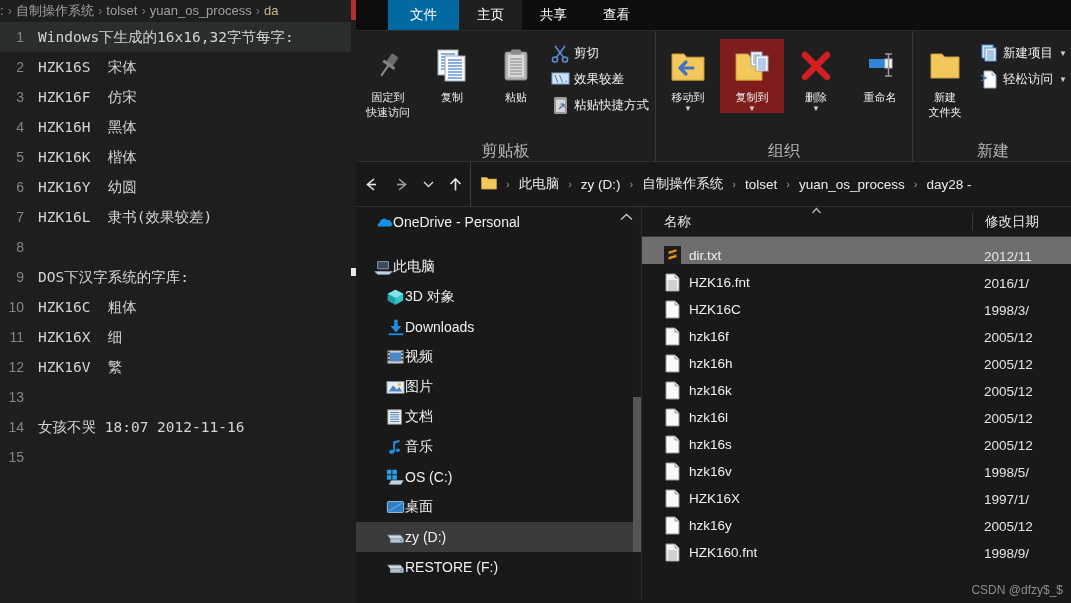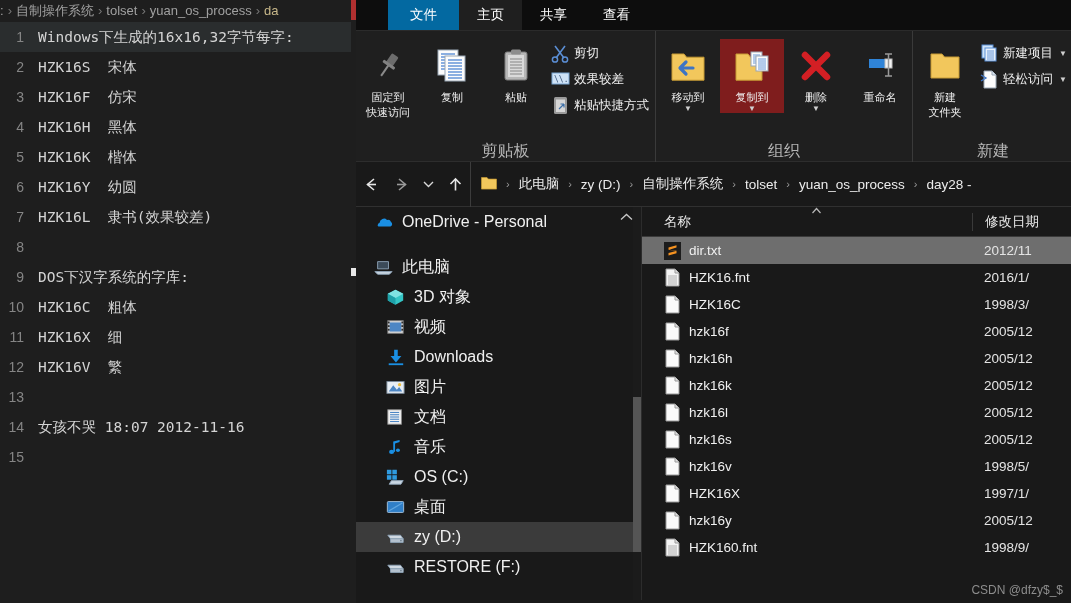--- a/index.html
+++ b/index.html
@@ -112,22 +112,22 @@
   #crumbbox .bcsep { font-size: 11px; color: #9a9a9a; padding: 0 7px; }
 
   
   #content { display: flex; height: 393px; }
 
   #navpane {
     width: 286px; background: #191919; position: relative; overflow: hidden;
     border-right: 1px solid #2c2c2c;
   }
   .nav-item {
-    height: 30px; display: flex; align-items: center; gap: 9px;
-    padding-left: 18px; font-size: 16px; color: #f0f0f0; cursor: default;
+    height: 30px; display: flex; align-items: center; gap: 0;
+    padding-left: 18px; font-size: 14px; color: #f0f0f0; cursor: default;
   }
   .nav-item.indent1 { padding-left: 30px; }
   .nav-item.sel { background: #3b3b3b; }
   .nav-ico { width: 19px; height: 19px; display:flex; align-items:center; justify-content:center; flex:0 0 19px;}
   #nav-collapse {
     position: absolute; right: 8px; top: 4px; color: #c0c0c0; font-size: 11px; cursor: default;
   }
   #nav-scrollbar {
     position: absolute; right: 0; top: 0; width: 8px; height: 393px; background: #1b1b1b;
   }
@@ -135,21 +135,21 @@
 
   #filepane { flex: 1; position: relative; background: #191919; overflow: hidden; }
   #file-head {
     height: 30px; display: flex; align-items: center; border-bottom: 1px solid #3a3a3a;
     position: relative;
   }
   .col-name { width: 330px; padding-left: 22px; font-size: 13.5px; color: #e8e8e8; cursor: default;}
   .col-date { flex: 1; padding-left: 12px; font-size: 13.5px; color: #e8e8e8; border-left: 1px solid #3a3a3a; cursor: default;}
   #sort-arrow { position: absolute; left: 168px; top: -2px; color: #b8b8b8; font-size: 10px; }
 
-  .file-row { height: 27px; display: flex; align-items: center; cursor: default; }
+  .file-row { height: 27px; display: flex; align-items: flex-end; cursor: default; }
   .file-row.sel { background: #6e6e6e; }
   .fr-name { width: 330px; display: flex; align-items: center; gap: 8px; padding-left: 22px; }
   .fr-name span { font-size: 13.5px; color: #f0f0f0; }
   .fr-date { flex: 1; padding-left: 12px; font-size: 13.5px; color: #e4e4e4; white-space: nowrap; overflow: hidden; }
 
   #watermark {
     position: absolute; right: 8px; bottom: 3px; font-size: 12px; color: #8d8d8d;
   }
 
   .fileico { width: 17px; height: 18px; flex: 0 0 17px; display:flex; align-items:center; justify-content:center;}
@@ -534,46 +534,46 @@
                   <path d="M10.5 2 L19 6.5 V14 L10.5 18.5 L2 14 V6.5 z" fill="#34c6c6"></path>
                   <path d="M10.5 2 L19 6.5 L10.5 11 L2 6.5 z" fill="#7fe3e3"></path>
                   <path d="M10.5 11 V18.5 L2 14 V6.5 z" fill="#1ea0a8"></path>
                 </svg>
               </span>
               <span>3D 对象</span>
             </div>
             <div class="nav-item indent1">
               <span class="nav-ico">
                 <svg width="21" height="20" viewBox="0 0 21 20">
+                  <path d="M9 2 h4 v7 h4 l-6 7 l-6 -7 h4 z" fill="#1a8fe3"></path>
+                  <rect x="3" y="17" width="16" height="2" fill="#1a8fe3"></rect>
+                </svg>
+              </span>
+              <span>Downloads</span>
+            </div>
+            <div class="nav-item indent1">
+              <span class="nav-ico">
+                <svg width="21" height="20" viewBox="0 0 21 20">
                   <rect x="2" y="3" width="17" height="14" fill="#d9d9d9" stroke="#7b7b7b"></rect>
                   <rect x="4" y="5" width="13" height="10" fill="#4d86c4"></rect>
                   <g fill="#2f2f2f">
                     <rect x="2" y="4" width="2" height="2"></rect>
                     <rect x="17" y="4" width="2" height="2"></rect>
                     <rect x="2" y="8" width="2" height="2"></rect>
                     <rect x="17" y="8" width="2" height="2"></rect>
                     <rect x="2" y="12" width="2" height="2"></rect>
                     <rect x="17" y="12" width="2" height="2"></rect>
                   </g>
                 </svg>
               </span>
               <span>视频</span>
             </div>
             <div class="nav-item indent1">
               <span class="nav-ico">
                 <svg width="21" height="20" viewBox="0 0 21 20">
-                  <path d="M9 2 h4 v7 h4 l-6 7 l-6 -7 h4 z" fill="#1a8fe3"></path>
-                  <rect x="3" y="17" width="16" height="2" fill="#1a8fe3"></rect>
-                </svg>
-              </span>
-              <span>Downloads</span>
-            </div>
-            <div class="nav-item indent1">
-              <span class="nav-ico">
-                <svg width="21" height="20" viewBox="0 0 21 20">
                   <rect x="1" y="4" width="19" height="13" fill="#e8eef5" stroke="#7b8b9b"></rect>
                   <path d="M3 15 L8 8 L12 13 L14.5 10 L18 15 z" fill="#4d86c4"></path>
                   <circle cx="15" cy="7.5" r="1.8" fill="#f0c040"></circle>
                 </svg>
               </span>
               <span>图片</span>
             </div>
             <div class="nav-item indent1">
               <span class="nav-ico">
                 <svg width="21" height="20" viewBox="0 0 21 20">

